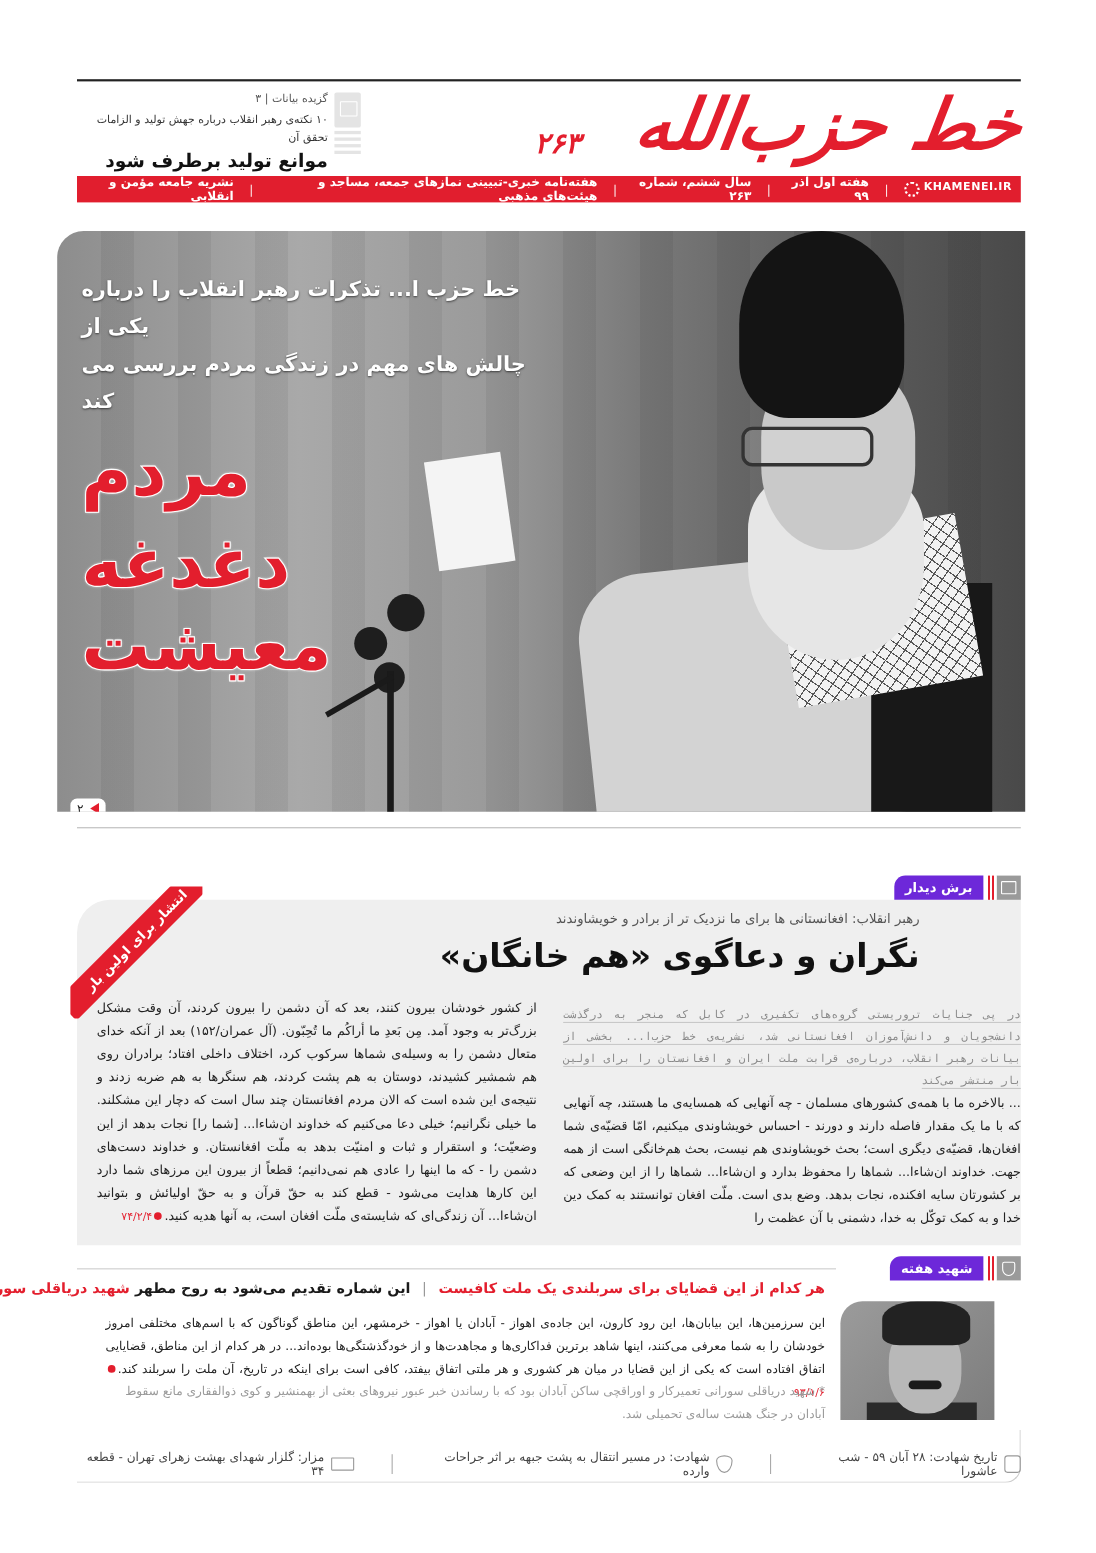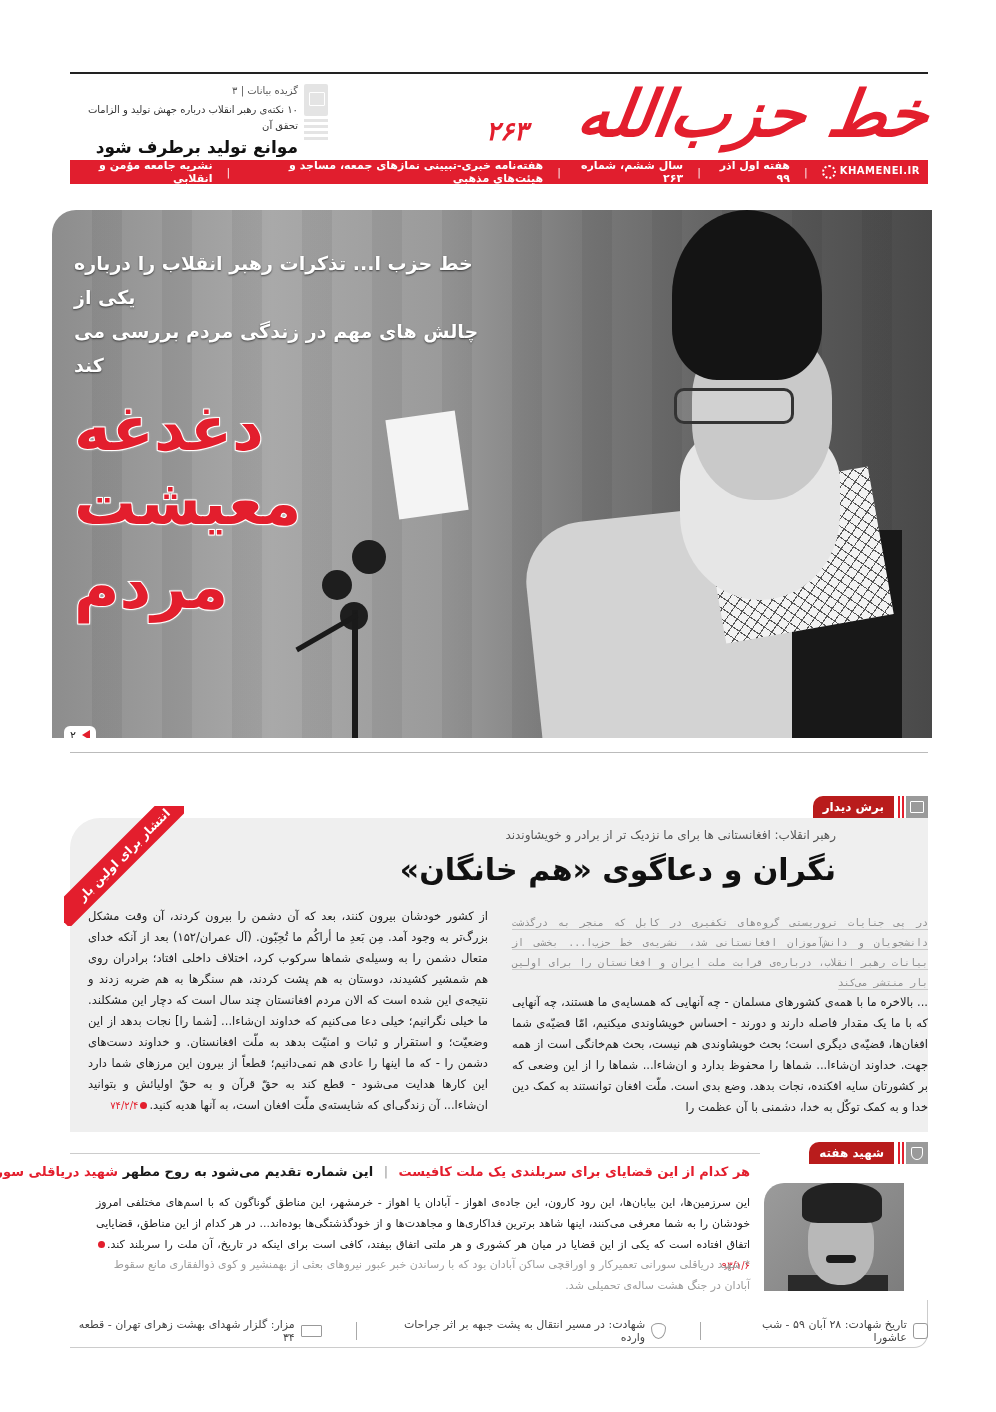--- a/index.html
+++ b/index.html
@@ -57,21 +57,21 @@
     display: flex; align-items: center; gap: 6px; font-size: 11px; direction: ltr; }
   .page-ref .tri { width: 0; height: 0; border-top: 5px solid transparent; border-bottom: 5px solid transparent; border-right: 8px solid #e31e2d; }
 
   .rule2 { position: absolute; left: 70px; top: 752px; width: 858px; height: 1px; background: #bbb; }
 
   
   .sec1 { position: absolute; left: 70px; top: 818px; width: 858px; height: 314px; background: #efefef; border-top-left-radius: 30px; }
   .sec-tab { position: absolute; height: 22px; display: flex; align-items: center; direction: rtl; }
   .sec-tab .icon-box { width: 22px; height: 22px; background: #9a9a9a; display: flex; align-items: center; justify-content: center; }
   .sec-tab .bars { width: 8px; height: 22px; margin-left: 4px; background: repeating-linear-gradient(90deg, #e31e2d 0 2px, #fff 2px 4px); }
-  .sec-tab .label { background: #b91c1c; color: #fff; font-size: 12px; font-weight: bold; height: 22px; line-height: 22px; padding: 0 10px; border-top-left-radius: 10px; }
+  .sec-tab .label { background: #6d28d9; color: #fff; font-size: 12px; font-weight: bold; height: 22px; line-height: 22px; padding: 0 10px; border-top-left-radius: 10px; }
   .ribbon { position: absolute; left: 64px; top: 806px; width: 120px; height: 120px; overflow: hidden; }
   .ribbon span { position: absolute; left: -30px; top: 36px; width: 180px; height: 26px; background: #e31e2d; color: #fff;
     font-size: 12px; font-weight: bold; text-align: center; line-height: 26px; transform: rotate(-45deg); direction: rtl; }
 
   .sec1-kicker { position: absolute; right: 160px; top: 828px; font-size: 12px; color: #555; direction: rtl; }
   .sec1-title { position: absolute; right: 160px; top: 852px; font-size: 30px; font-weight: bold; color: #111; direction: rtl; }
 
   .intro { position: absolute; left: 512px; width: 416px; top: 914px; direction: rtl; text-align: justify; font-size: 10px; color: #8a8a8a; line-height: 20px; font-family: Liberation Mono, monospace; }
   .intro span { border-bottom: 1px solid #c8c8c8; }
   .col-right { position: absolute; left: 512px; width: 416px; top: 992px; direction: rtl; text-align: justify; text-align-last: right; font-size: 11.5px; line-height: 21px; color: #222; }
@@ -154,22 +154,22 @@
   <div class="paper"></div>
   <div class="mic" style="left:300px;top:330px;width:34px;height:34px;"></div>
   <div class="mic" style="left:270px;top:360px;width:30px;height:30px;"></div>
   <div class="mic" style="left:288px;top:392px;width:28px;height:28px;"></div>
   <div class="mic-stand" style="left:300px;top:400px;width:6px;height:130px;"></div>
   <div class="mic-stand" style="left:240px;top:420px;width:70px;height:5px;transform:rotate(-30deg);"></div>
 
   <div class="hero-text">
     <div class="hero-kicker">خط حزب ا... تذکرات رهبر انقلاب را درباره یکی از</div>
     <div class="hero-kicker">چالش های مهم در زندگی مردم بررسی می کند</div>
+    <div class="hero-title">مردم</div>
     <div class="hero-title">دغدغه معیشت</div>
-    <div class="hero-title">مردم</div>
   </div>
   <div class="page-ref">
     <span>۲</span>
     <span class="tri"></span>
   </div>
 </section>
 
 <div class="rule2"></div>
 
 <section class="sec1"></section>

